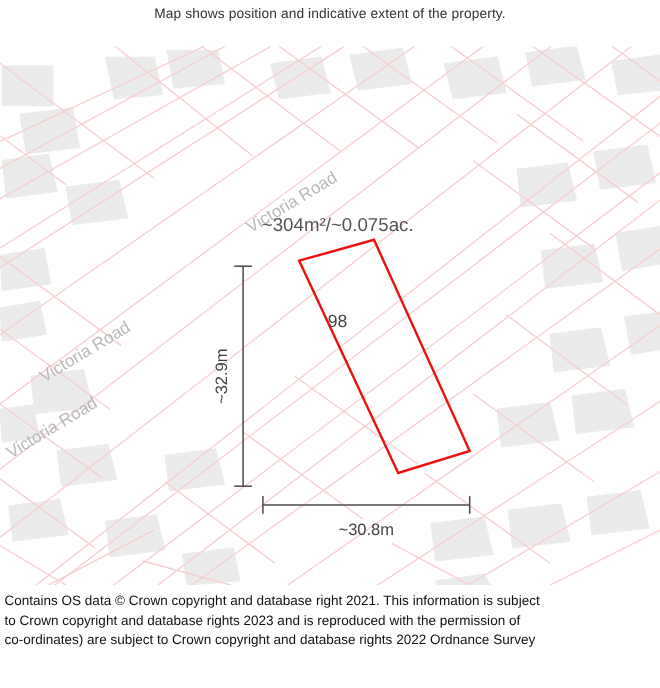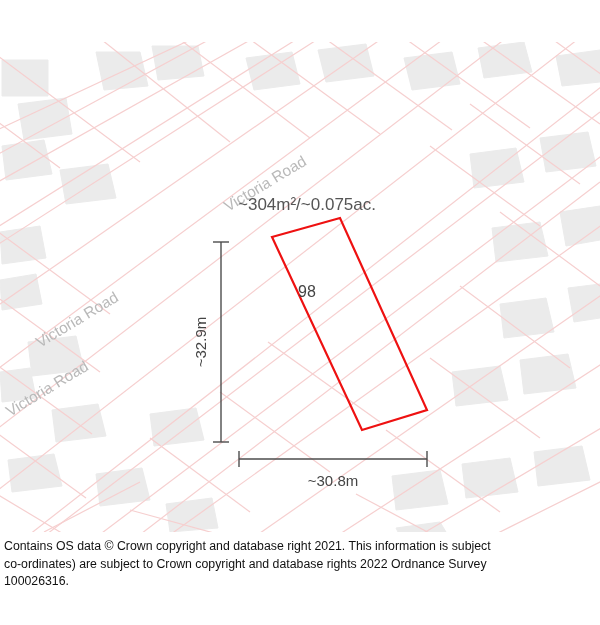--- a/index.html
+++ b/index.html
@@ -87,20 +87,21 @@
     font-size: 15.5px;
     fill: #b9b9b9;
   }
 </style>
 </head>
 <body>
 
 <div class="page">
 
   <div class="header">
+    <div class="subtitle">Map shows position and indicative extent of the property.</div>
   </div>
 
   <div class="map">
     <svg width="600" height="490" viewBox="0 0 600 490" xmlns="http://www.w3.org/2000/svg">
 
       <rect x="0" y="0" width="600" height="490" fill="#ffffff"></rect>
 
       <g fill="#ebebeb" stroke="#ebebeb" stroke-width="1">
 
         <polygon points="2,18 48,18 48,54 2,54"></polygon>
@@ -214,17 +215,17 @@
         <line x1="239" y1="409" x2="239" y2="425"></line>
         <line x1="427" y1="409" x2="427" y2="425"></line>
       </g>
       <text class="dim-label" x="333" y="444" text-anchor="middle">~30.8m</text>
 
     </svg>
   </div>
 
   <div class="footer">
     <p>Contains OS data © Crown copyright and database right 2021. This information is subject</p>
+    <p>to Crown copyright and database rights 2023 and is reproduced with the permission of</p>
     <p>co-ordinates) are subject to Crown copyright and database rights 2022 Ordnance Survey</p>
-    <p>100026316.</p>
   </div>
 
 </div>
 
 </body></html>

